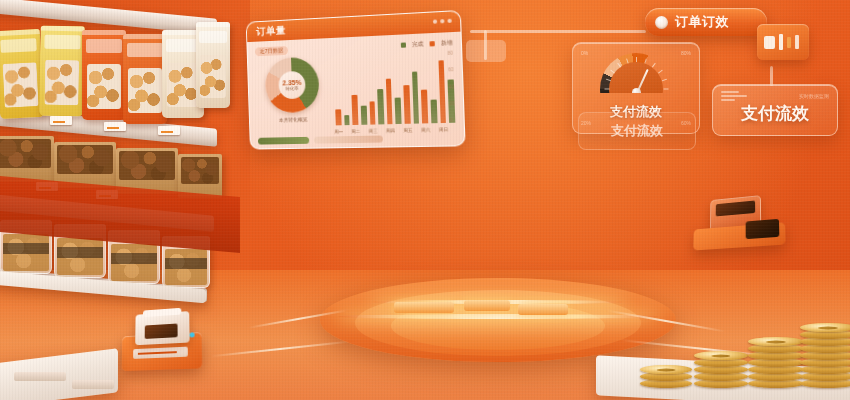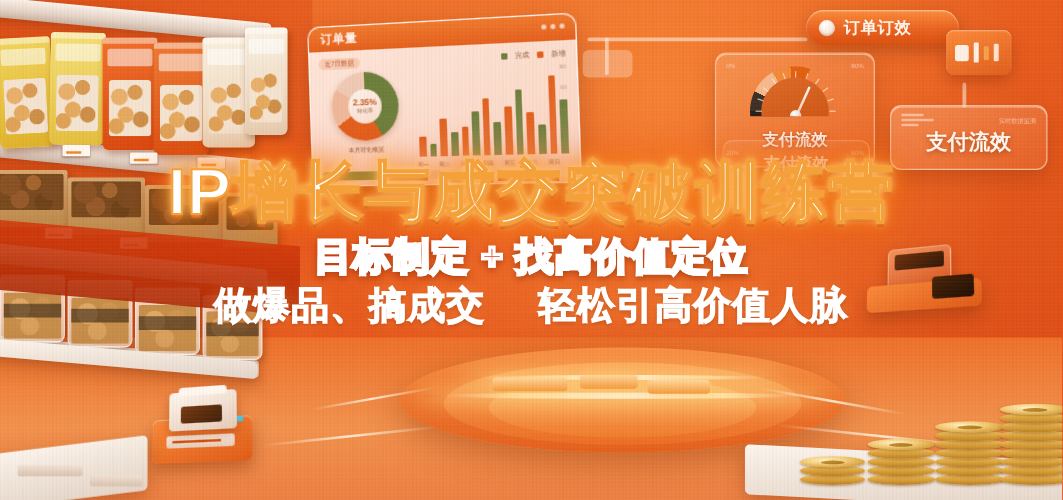--- a/index.html
+++ b/index.html
@@ -757,23 +757,14 @@
   <div class="phone-stand">
     <div class="phone-body">
       <div class="phone-screen"></div>
     </div>
     <div class="phone-base"></div>
     <div class="phone-pad"></div>
   </div>
 
   <div class="grain"></div>
 
-  <div class="headline">
-    <div class="h-main">IP增长与成交突破训练营</div>
-    <div class="h-sub1">目标制定 + 找高价值定位</div>
-    <div class="h-sub2">
-      <span>做爆品、搞成交</span>
-      <span class="gap"></span>
-      <span>轻松引高价值人脉</span>
-    </div>
-  </div>
 
 </div>
 
 </body></html>

